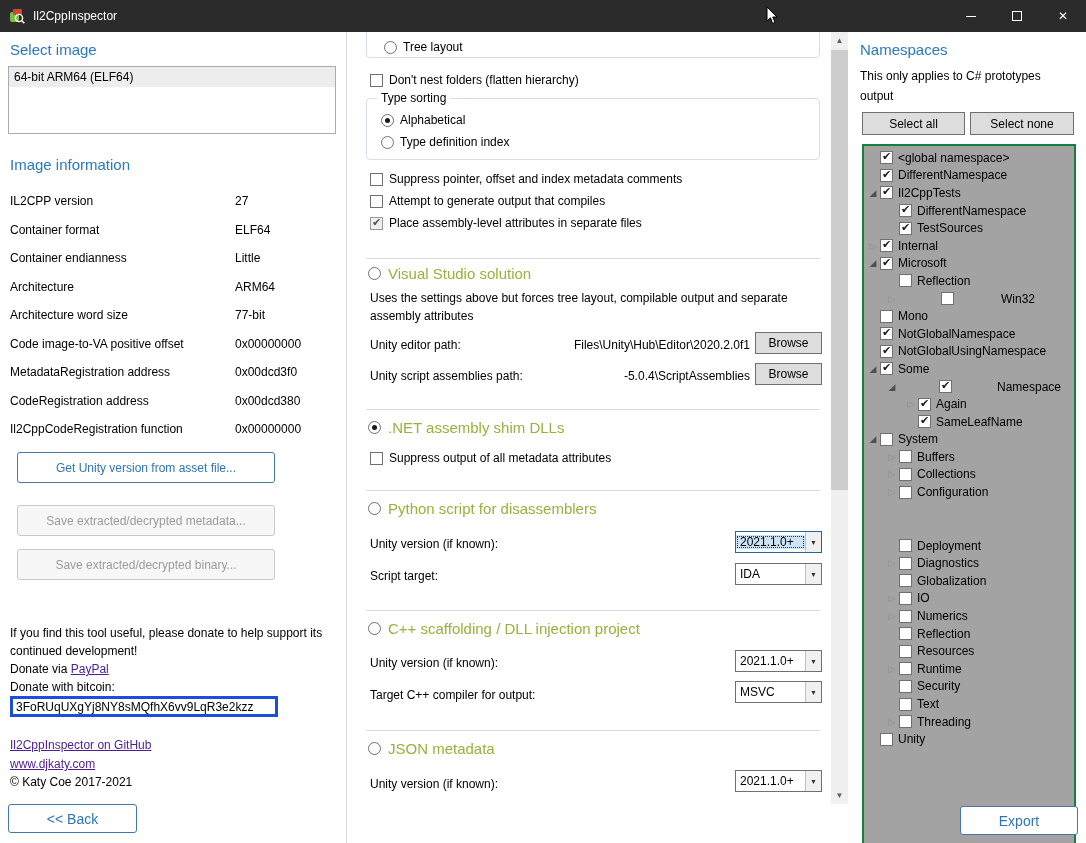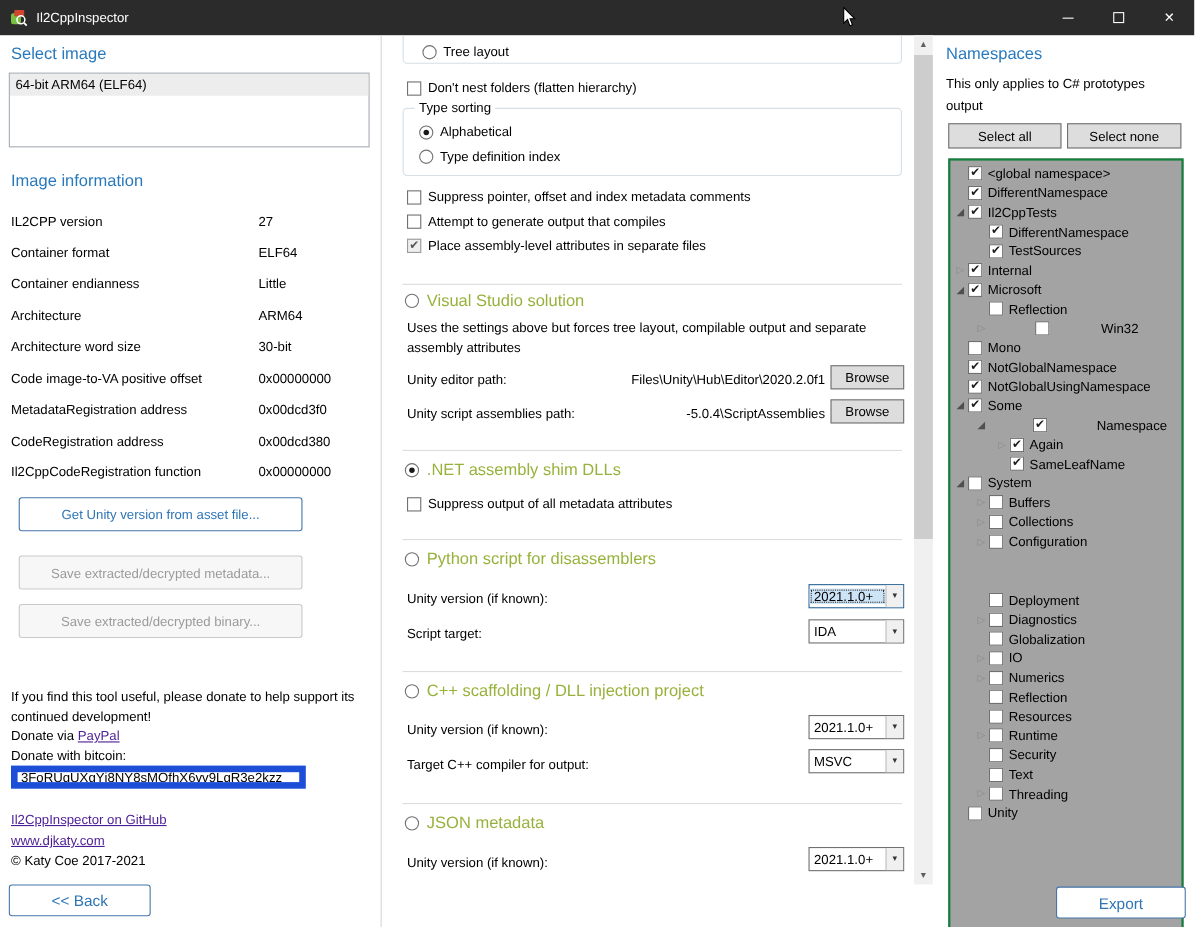--- a/index.html
+++ b/index.html
@@ -41,21 +41,21 @@
   #image-info-heading { position:absolute; left:2px; top:124px; }
   #image-info-table { position:absolute; left:2px; top:162px; width:334px; }
   .info-row { display:flex; height:28.5px; align-items:flex-start; }
   .info-label { width:225px; flex:none; }
   #btn-get-unity { position:absolute; left:9px; top:420px; width:258px; height:31px; }
   #btn-save-metadata { position:absolute; left:9px; top:473px; width:258px; height:31px; }
   #btn-save-binary { position:absolute; left:9px; top:517px; width:258px; height:31px; }
   #donate-text { position:absolute; left:2px; top:592px; width:334px; line-height:18px; }
   #donate-via { position:absolute; left:2px; top:630px; }
   #bitcoin-label { position:absolute; left:2px; top:648px; }
-  #bitcoin-input { position:absolute; left:2px; top:664px; width:268px; height:21px; border:6px solid #1d4ed8; font-family:inherit; font-size:12px; padding:0 3px; }
+  #bitcoin-input { position:absolute; left:2px; top:664px; width:268px; height:21px; border:3px solid #1d4ed8; font-family:inherit; font-size:12px; padding:0 3px; }
   #github-link { position:absolute; left:2px; top:706px; }
   #website-link { position:absolute; left:2px; top:725px; }
   #copyright { position:absolute; left:2px; top:743px; }
   #btn-back { position:absolute; left:0; top:772px; width:129px; height:29px; font-size:14px; }
   #v-divider { position:absolute; left:346px; top:32px; width:1px; height:811px; background:#d6d6d6; }
 
   
   #center-panel { position:absolute; left:354px; top:32px; width:476px; height:811px; overflow:hidden; }
   #gb-partial { position:absolute; left:12px; top:-16px; width:454px; height:42px; }
   #row-tree-layout { position:absolute; left:30px; top:4px; }
@@ -167,21 +167,21 @@
         <div class="info-row">
           <span class="info-label">Container endianness</span>
           <span class="info-value">Little</span>
         </div>
         <div class="info-row">
           <span class="info-label">Architecture</span>
           <span class="info-value">ARM64</span>
         </div>
         <div class="info-row">
           <span class="info-label">Architecture word size</span>
-          <span class="info-value">30-bit</span>
+          <span class="info-value">77-bit</span>
         </div>
         <div class="info-row">
           <span class="info-label">Code image-to-VA positive offset</span>
           <span class="info-value">0x00000000</span>
         </div>
         <div class="info-row">
           <span class="info-label">MetadataRegistration address</span>
           <span class="info-value">0x00dcd3f0</span>
         </div>
         <div class="info-row">

